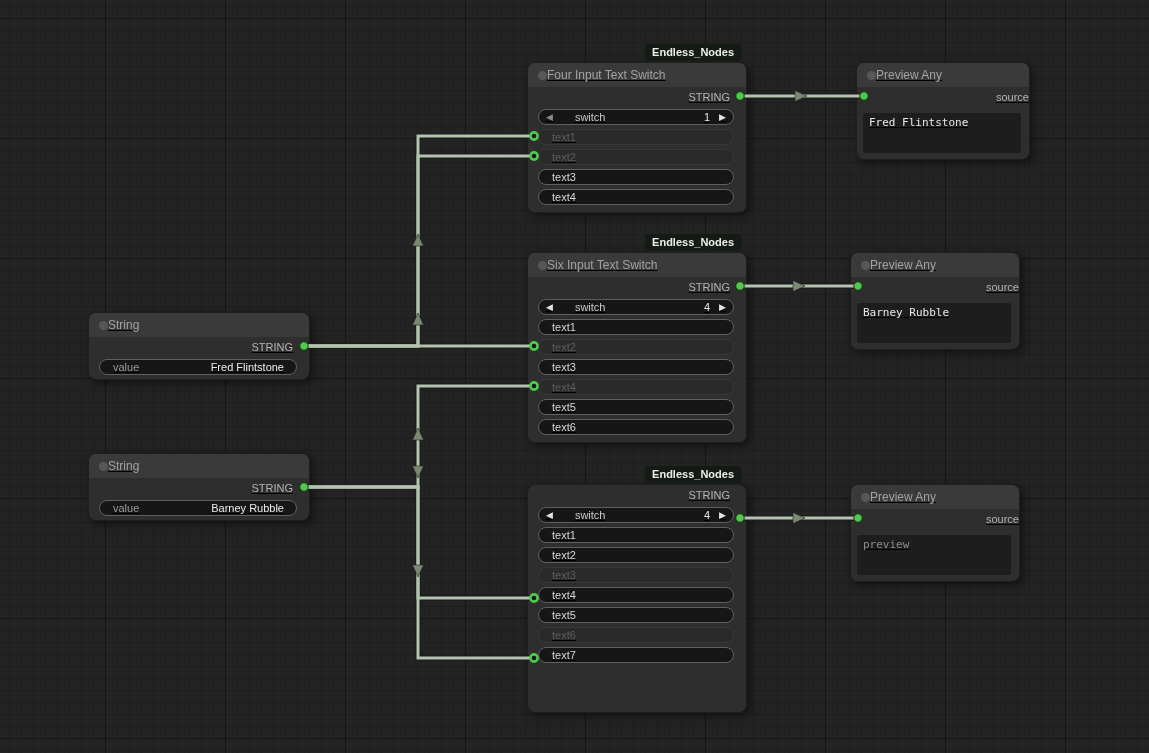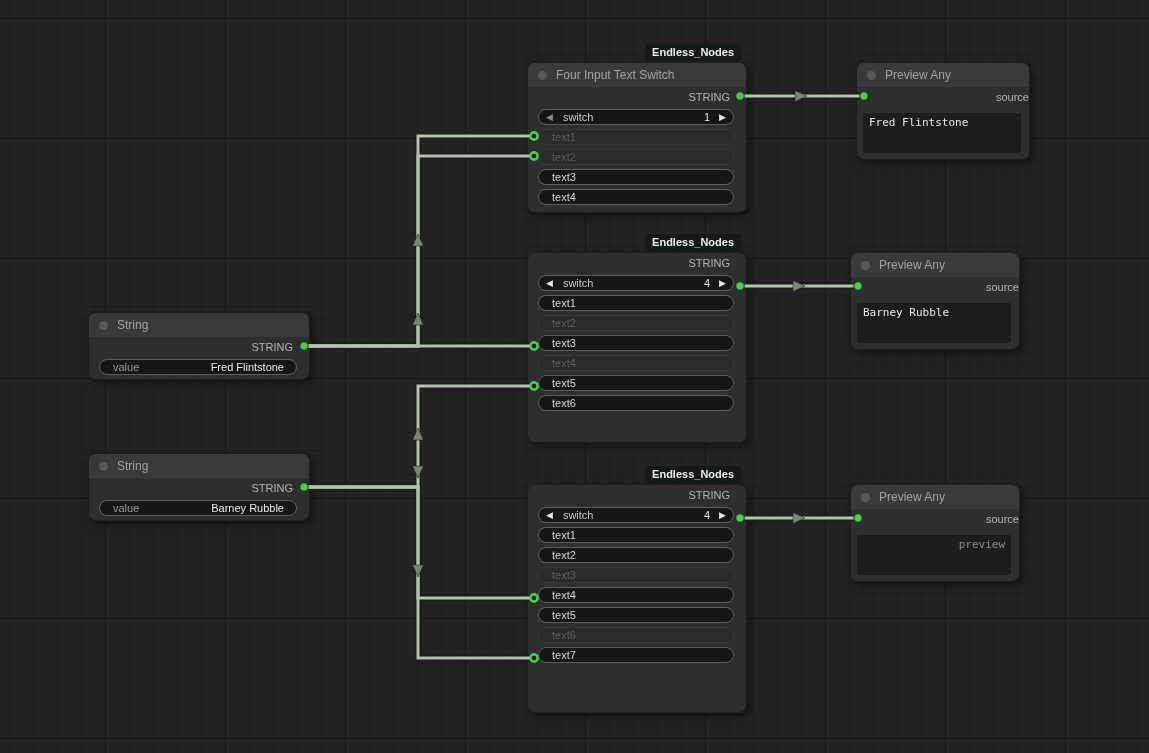--- a/index.html
+++ b/index.html
@@ -14,58 +14,58 @@
       linear-gradient(90deg, rgba(0,0,0,.13) 1px, transparent 1px);
     background-size:120px 120px,120px 120px,12px 12px,12px 12px;
     background-position:18px 18px,-15px 0,6px 6px,9px 0;
   }
   .node{
     position:absolute;background:#2e2e2e;border:1px solid #1e1e1e;border-radius:8px;
     box-shadow:3px 3px 9px rgba(0,0,0,.5);box-sizing:border-box;
   }
   .titlebar{
     height:24px;background:#3a3a3a;border-radius:7px 7px 0 0;
-    display:flex;align-items:center;gap:9px;padding:0 4px 0 10px;box-sizing:border-box;
+    display:flex;align-items:center;gap:0;padding:0 4px 0 10px;box-sizing:border-box;
   }
   .tdot{width:9px;height:9px;border-radius:50%;background:#575757;flex:0 0 auto;}
   .ttext{color:#a2a2a2;font-size:12px;white-space:nowrap;}
   .badge{
     position:absolute;top:-19px;right:5px;height:15px;line-height:15px;
     background:var(--badge-bg,#141b14);color:#ededed;font-size:11px;font-weight:bold;
     padding:1px 7px;border-radius:4px;white-space:nowrap;
   }
   .row{height:20px;display:flex;align-items:center;box-sizing:border-box;}
   .row.out{justify-content:flex-end;padding-right:16px;}
   .row.in{justify-content:flex-end;padding-left:16px;}
   .outlabel,.inlabel{color:#b4b4b4;font-size:11px;}
   .pill{
     flex:1;height:16px;margin:0 12px 0 10px;border-radius:8px;
     background:#161616;border:1px solid #5f5f5f;
     display:flex;align-items:center;box-sizing:border-box;
     color:#d6d6d6;font-size:11px;padding:0 8px 0 13px;white-space:nowrap;
   }
   .pill.dim{background:#2a2a2a;border-color:#383838;color:#5d5d5d;}
   .pill.combo{padding:0 7px;}
-  .pill.combo .wl{margin-left:10px;color:#c9c9c9;}
+  .pill.combo .wl{margin-left:22px;color:#c9c9c9;}
   .pill.combo .spacer{flex:1;}
   .pill.combo .wv{color:#e6e6e6;margin-right:9px;}
   .arr{font-size:9px;color:#e3e3e3;line-height:1;}
   .arr.dim-arr{color:#8b8b8b;}
   .wpill{  }
   .wpill .wl{color:#9b9b9b;}
   .wpill .spacer{flex:1;}
   .wpill .wv{color:#eaeaea;margin-right:4px;}
   .preview-text{
     margin:6px 8px 0 6px;height:40px;background:#1d1d1d;border-radius:2px;
     font-family:"DejaVu Sans Mono",monospace;font-size:11px;color:#e7e7e7;
     padding:3px 6px;box-sizing:border-box;overflow:hidden;
   }
-  .preview-text.placeholder{color:#8a8a8a;text-align:right;}
+  .preview-text.placeholder{color:#8a8a8a;}
   #wires{position:absolute;left:0;top:0;z-index:3;pointer-events:none;}
-  .node{z-index:2;}
+  .node{z-index:2;text-decoration:underline;}
   .wire-under{stroke:#1c1c1c;stroke-width:5.5;fill:none;}
   .wire{stroke:var(--wire,#b3c3af);stroke-width:3;fill:none;}
   .flow-arrow{fill:#79896f;stroke:#232323;stroke-width:.6;}
   .port-out{fill:var(--accent,#4ecb4e);stroke:#123a12;stroke-width:1;}
   .port-ring{fill:#1c1c1c;stroke:var(--accent,#4ecb4e);stroke-width:2.6;}
 </style>
 </head>
 <body>
 
 <div class="node" style="left:88px;top:312px;width:222px;height:68px;">
@@ -129,20 +129,24 @@
   <div class="row">
       <div class="pill">text3</div>
     </div>
   <div class="row">
       <div class="pill">text4</div>
     </div>
 </div>
 
 <div class="node" style="left:527px;top:252px;width:220px;height:191px;">
   <div class="badge">Endless_Nodes</div>
+  <div class="titlebar">
+    <span class="tdot"></span>
+    <span class="ttext">Six Input Text Switch</span>
+  </div>
   <div class="row out">
     <span class="outlabel">STRING</span>
   </div>
   <div class="row">
     <div class="pill combo">
       <span class="arr">◀</span>
       <span class="wl">switch</span>
       <span class="spacer"></span>
       <span class="wv">4</span>
       <span class="arr">▶</span>

